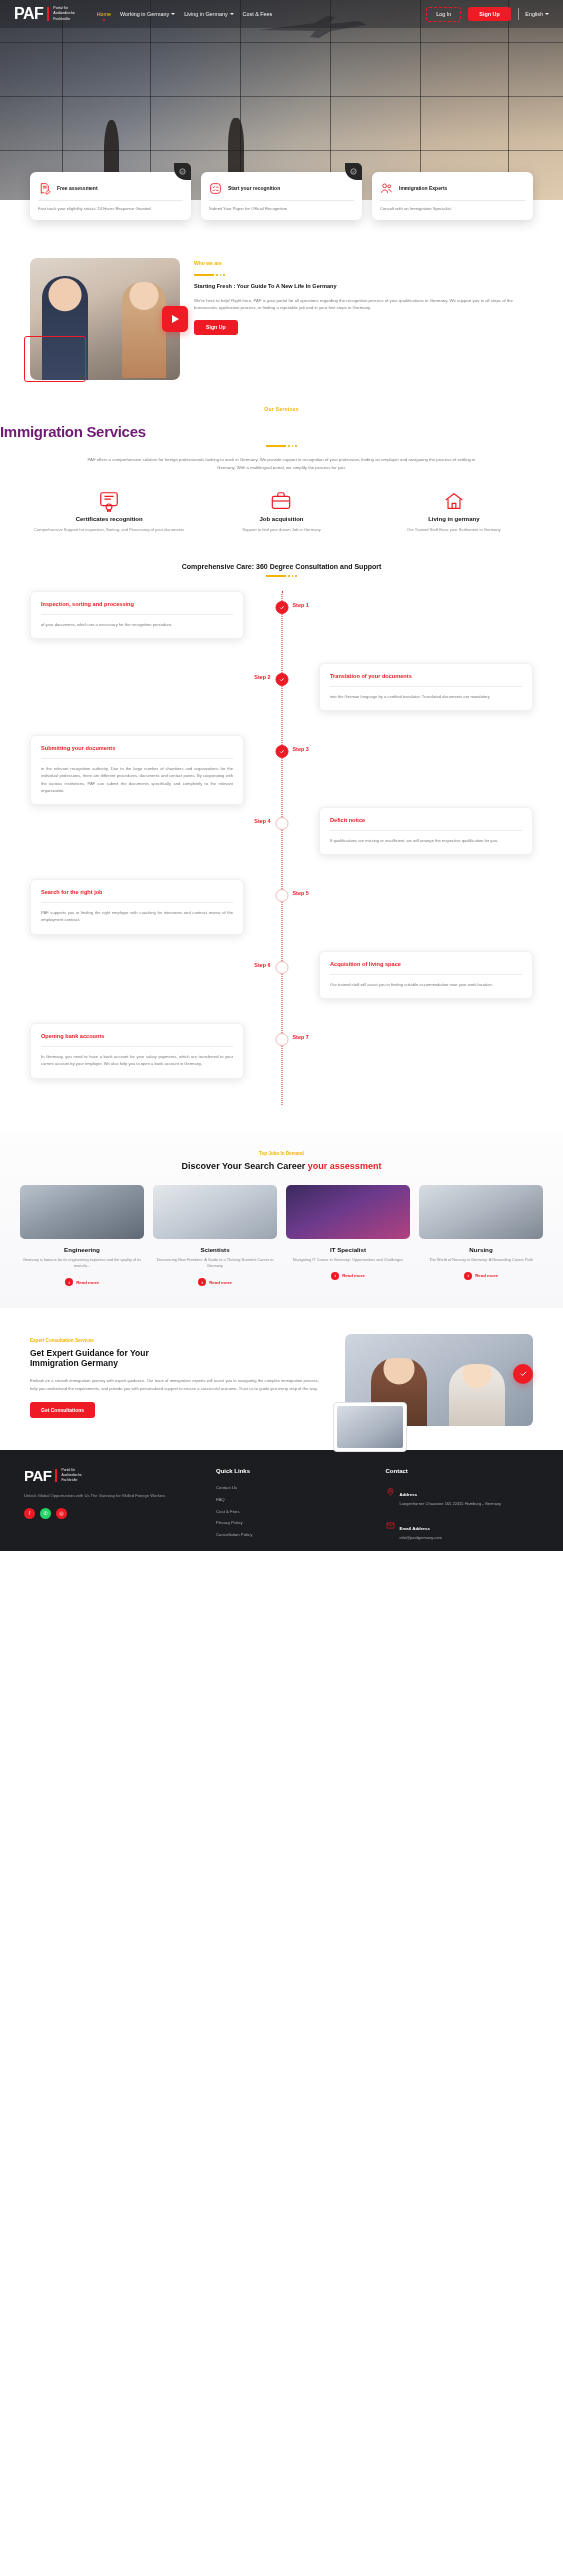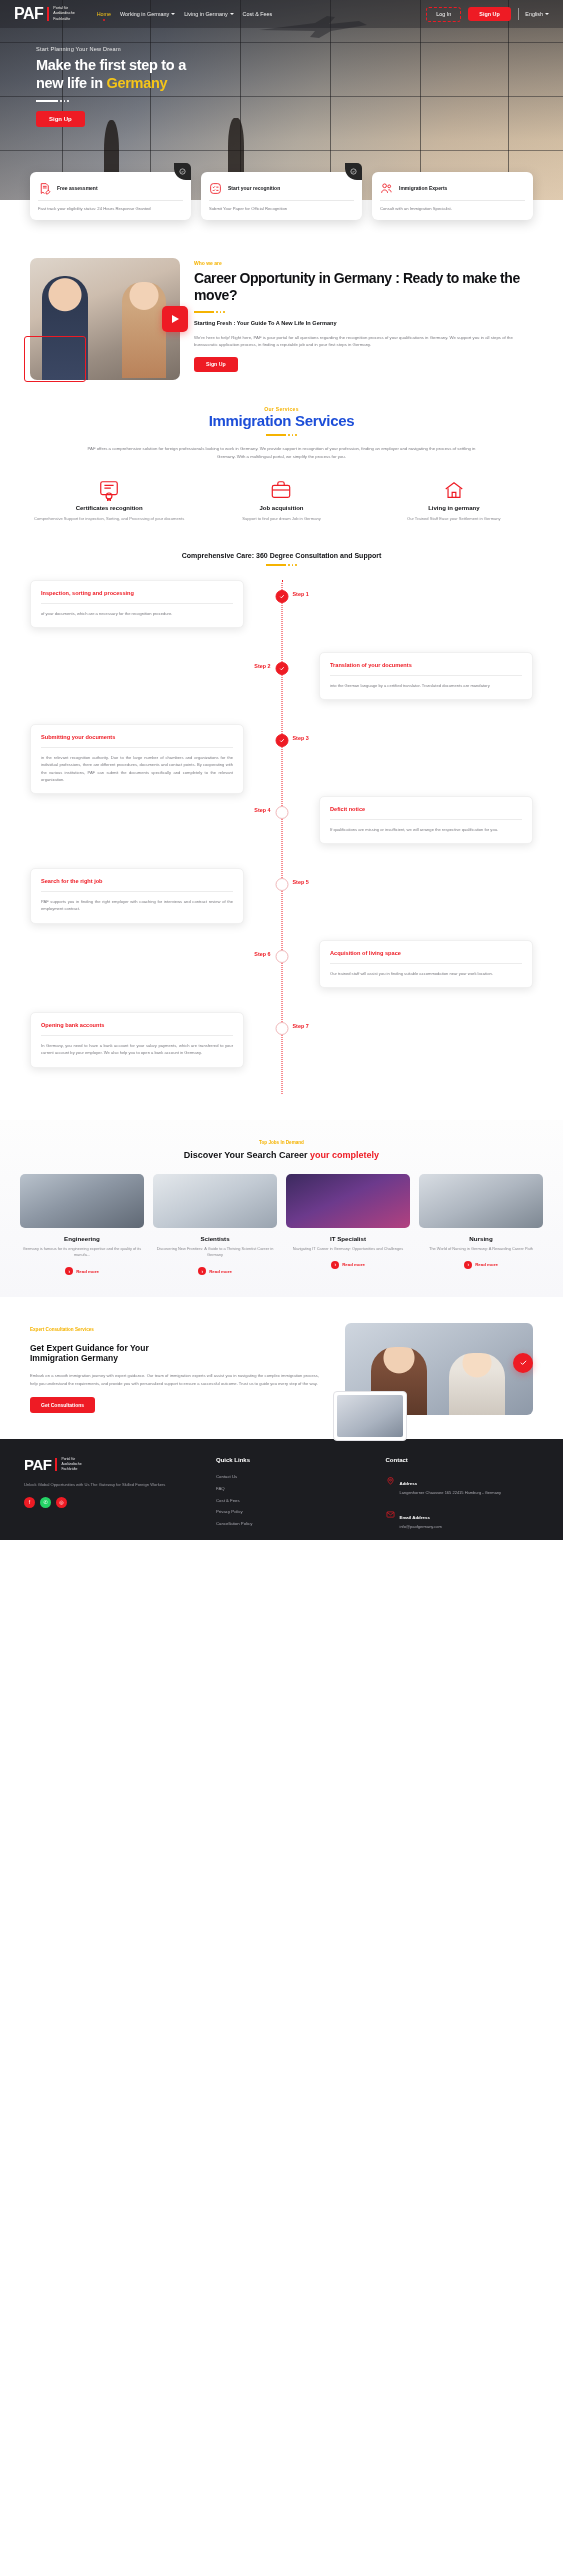--- a/index.html
+++ b/index.html
@@ -98,21 +98,21 @@
     display:flex; align-items:center; justify-content:center;
   }
   .fcard-badge svg { width:7px; height:7px; }
   .fcard-top { display:flex; align-items:center; gap:6px; }
   .fcard-ico { width:13px; height:13px; flex:none; }
   .fcard-ico svg { width:13px; height:13px; }
   .fcard-title { font-size:5px; font-weight:700; color:#15161a; line-height:1.2; }
   .fcard-rule { height:.6px; background:#e9e9e9; margin:6px 0 5px; }
   .fcard-desc { font-size:4.2px; color:#7b7b80; line-height:1.55; }
   .kicker { font-size:5px; font-weight:700; color:#f5b301; text-align:center; letter-spacing:.3px; }
-  .sec-h2 { font-size:15px; font-weight:700; text-align:center; letter-spacing:-.3px; color:#1d4ed8; }
+  .sec-h2 { font-size:15px; font-weight:700; text-align:left; letter-spacing:-.3px; color:#701a75;margin-top:11px; }
   .divider { margin:5px auto 0; display:flex; align-items:center; justify-content:center; gap:2px; }
   .divider s { width:20px; height:2px; background:#f5b301; text-decoration:none; display:block; }
   .divider u { width:1.6px; height:1.6px; border-radius:50%; background:#f5b301; text-decoration:none; display:block; }
 
   
   .career { display:flex; gap:14px; padding:22px 30px 0; align-items:flex-start; }
   .career-media { position:relative; width:150px; flex:none; }
   .career-img {
     width:150px; height:122px; border-radius:7px; overflow:hidden; position:relative;
     background:linear-gradient(160deg,#ded5cb 0%,#cdbdae 35%,#9a8d82 70%,#7a6f66 100%);
@@ -216,21 +216,21 @@
   }
   .job-more span.ar {
     width:8px;height:8px;border-radius:50%;background:#ee1b24;color:#fff;
     display:flex;align-items:center;justify-content:center;font-size:4.5px;
   }
 
   
   .consult { display:flex; gap:14px; padding:26px 30px 24px; align-items:flex-start; }
   .consult-l { flex:1; padding-top:4px; }
   .consult-k { font-size:4.6px; font-weight:700; color:#f5b301; }
-  .consult-h { margin-top:11px; font-size:8.5px; font-weight:700; line-height:1.28; color:#101114; }
+  .consult-h { margin-top:5px; font-size:8.5px; font-weight:700; line-height:1.28; color:#101114; }
   .consult-p { margin-top:8px; font-size:4.1px; color:#7b7b80; line-height:1.85; text-align:justify; }
   .btn-consult {
     margin-top:10px; font-size:5px; font-weight:700; color:#fff; background:#ee1b24;
     border:none; border-radius:3px; padding:5px 11px; cursor:pointer;
   }
   .consult-r { width:200px; flex:none; position:relative; }
   .consult-img {
     width:188px; height:92px; margin-left:12px; border-radius:6px; overflow:hidden; position:relative;
     background:linear-gradient(150deg,#cfd6df 0%,#b3bcc8 45%,#8e99a8 100%);
   }
@@ -338,34 +338,20 @@
         <button class="btn-login">Log In</button>
         <button class="btn-signup-nav">Sign Up</button>
         <span class="nav-div"></span>
         <span class="lang">
             <span>English</span>
             <span class="caret"></span>
           </span>
       </div>
     </nav>
 
-    <div class="hero-copy">
-      <div class="eyebrow">Start Planning Your New Dream</div>
-      <h1 class="hero-h1">
-        <span>Make the first step to a</span><br>
-        <span>new life in </span><em>Germany</em>
-      </h1>
-      <div class="hero-dashes">
-          <s></s>
-          <u></u>
-          <u></u>
-          <u></u>
-        </div>
-      <button class="btn-hero">Sign Up</button>
-    </div>
   </section>
 
   <section class="features">
     <div class="fcard">
       <div class="fcard-badge">
         <svg viewBox="0 0 24 24" fill="none" stroke="#fff" stroke-width="2">
             <circle cx="12" cy="12" r="9"></circle>
             <path d="M8 12.5l2.5 2.5L16 9.5"></path>
           </svg>
       </div>
@@ -428,21 +414,20 @@
       <div class="career-img">
           <i></i>
         </div>
       <div class="career-play">
           <b></b>
         </div>
       <div class="career-frame"></div>
     </div>
     <div class="career-body">
       <div class="career-kicker">Who we are</div>
-      <h2 class="career-h2">Career Opportunity in Germany : Ready to make the move?</h2>
       <div class="career-div">
           <s></s>
           <u></u>
           <u></u>
           <u></u>
         </div>
       <div class="career-sub">Starting Fresh : Your Guide To A New Life In Germany</div>
       <p class="career-p">We're here to help! Right here, PAF is your portal for all questions regarding the recognition process of your qualifications in Germany. We support you in all steps of the bureaucratic application process, in finding a reputable job and in your first steps in Germany.</p>
       <button class="btn-red-sm">Sign Up</button>
     </div>
@@ -590,21 +575,21 @@
           <div class="tl-rule"></div>
           <div class="tl-text">In Germany, you need to have a bank account for your salary payments, which are transferred to your current account by your employer. We also help you to open a bank account in Germany.</div>
         </div>
       </div>
     </div>
   </section>
 
   <section class="jobs">
     <div class="jobs-kicker">Top Jobs In Demand</div>
     <h2 class="jobs-h">
-      <span>Discover Your Search Career </span><em>your completely</em>
+      <span>Discover Your Search Career </span><em>your assessment</em>
     </h2>
     <div class="jobs-row">
       <div class="job">
         <div class="job-img" style="background:linear-gradient(155deg,#b9c2cc 0%,#8d97a4 45%,#5f6874 100%)"></div>
         <div class="job-t">Engineering</div>
         <div class="job-d">Germany is famous for its engineering expertise and the quality of its manufa...</div>
         <div class="job-more">
             <span class="ar">›</span>
             <span>Read more</span>
           </div>

